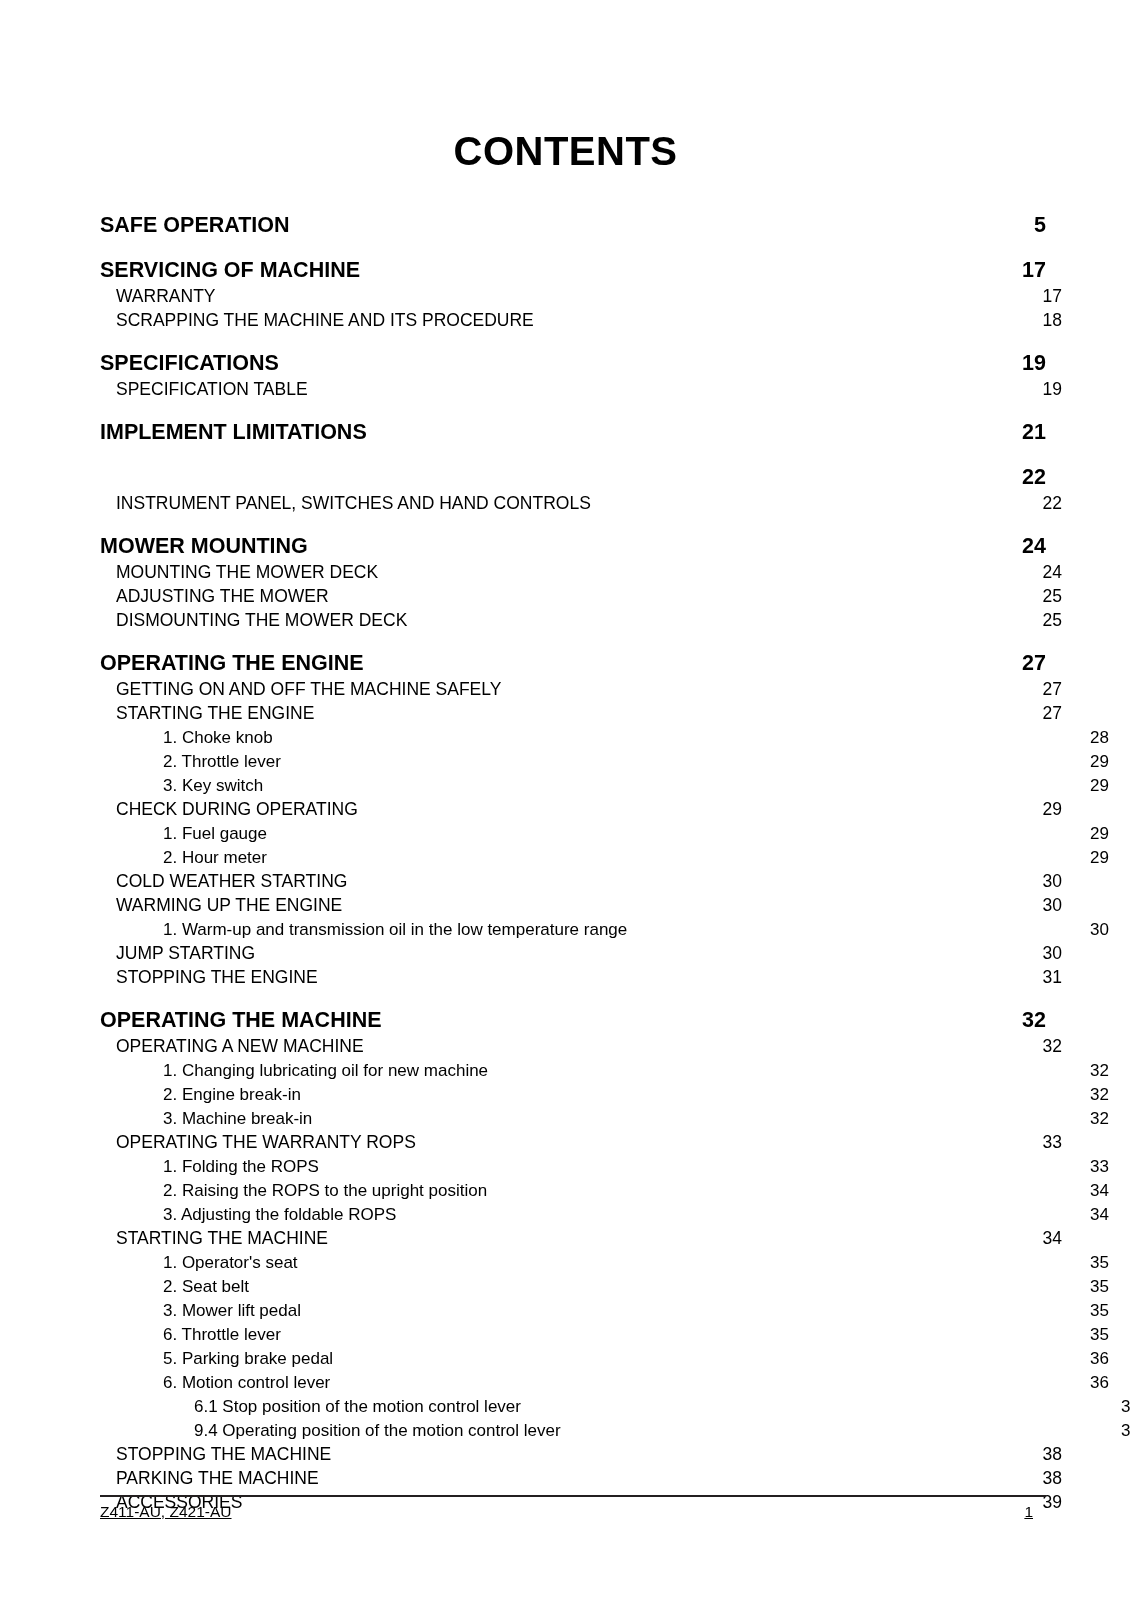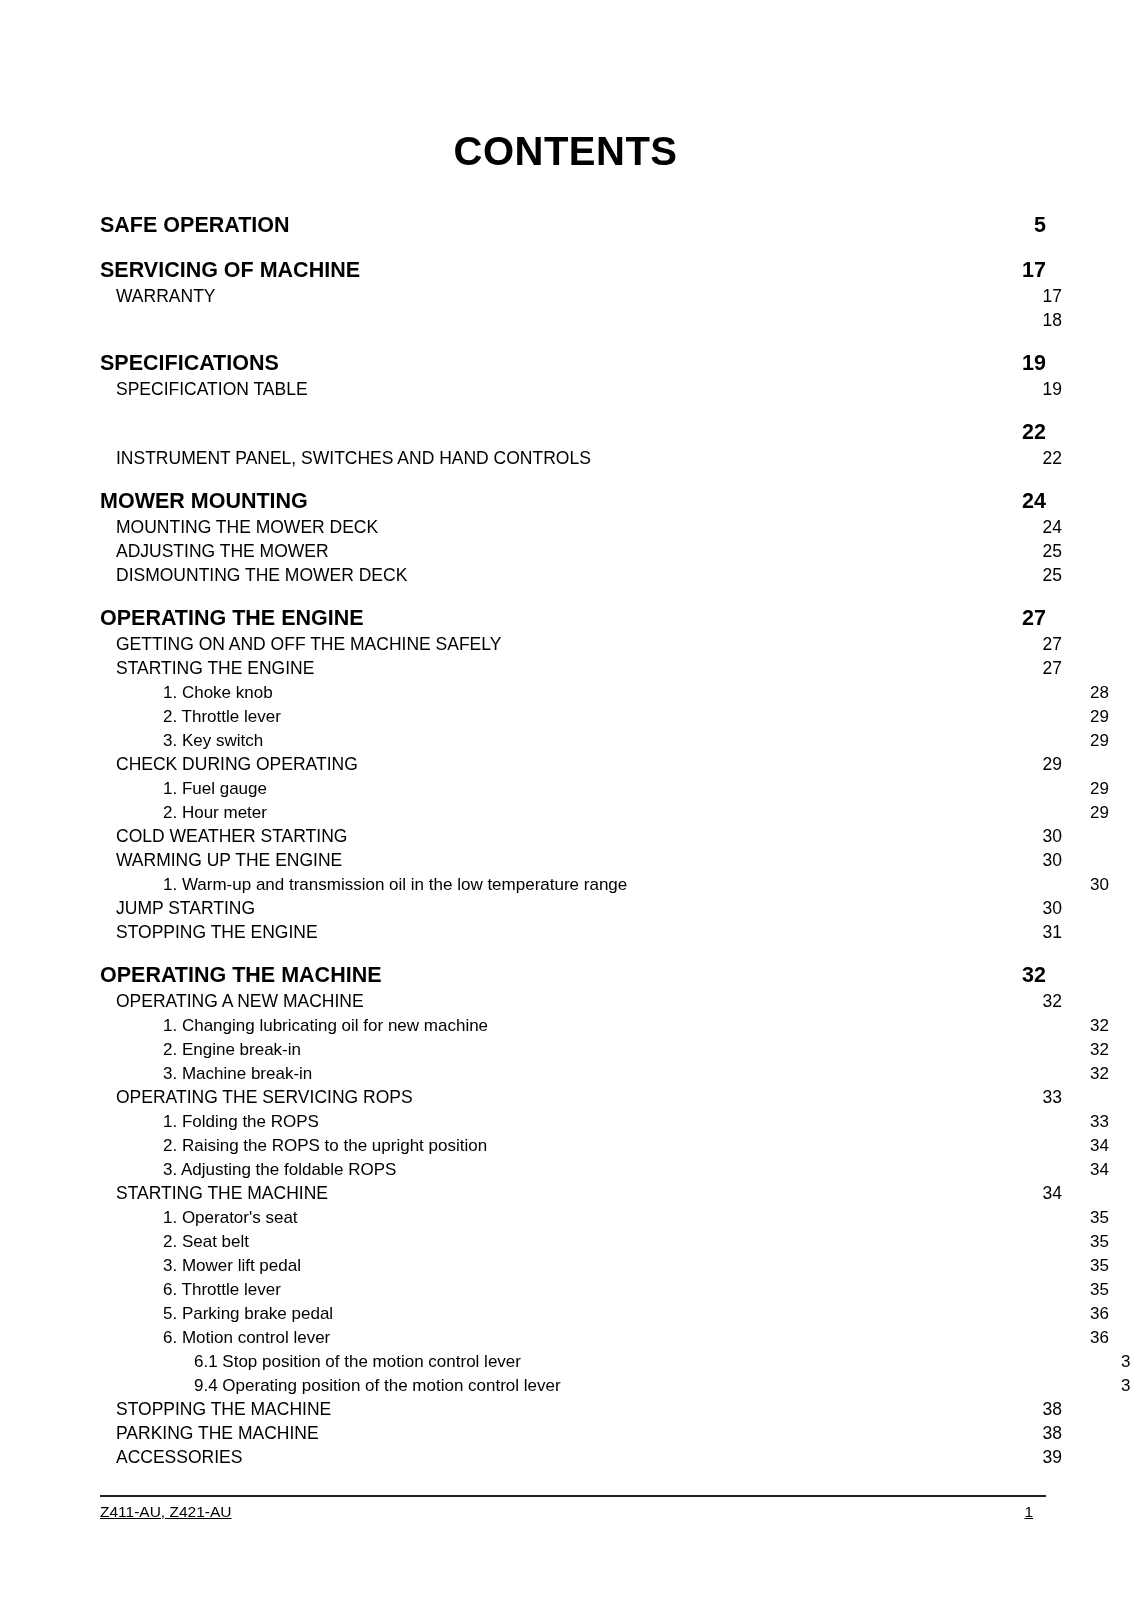--- a/index.html
+++ b/index.html
@@ -157,34 +157,40 @@
         <span class="toc-label">SERVICING OF MACHINE</span>
         <span class="toc-leader"></span>
         <span class="toc-page">17</span>
       </div>
       <div class="toc-entry lvl2">
         <span class="toc-label">WARRANTY</span>
         <span class="toc-leader"></span>
         <span class="toc-page">17</span>
       </div>
       <div class="toc-entry lvl2">
+        <span class="toc-label">SCRAPPING THE MACHINE AND ITS PROCEDURE</span>
         <span class="toc-leader"></span>
         <span class="toc-page">18</span>
       </div>
       <div class="toc-entry lvl1">
         <span class="toc-label">SPECIFICATIONS</span>
         <span class="toc-leader"></span>
         <span class="toc-page">19</span>
       </div>
       <div class="toc-entry lvl2">
         <span class="toc-label">SPECIFICATION TABLE</span>
         <span class="toc-leader"></span>
         <span class="toc-page">19</span>
       </div>
       <div class="toc-entry lvl1">
+        <span class="toc-label">IMPLEMENT LIMITATIONS</span>
+        <span class="toc-leader"></span>
+        <span class="toc-page">21</span>
+      </div>
+      <div class="toc-entry lvl1">
         <span class="toc-leader"></span>
         <span class="toc-page">22</span>
       </div>
       <div class="toc-entry lvl2">
         <span class="toc-label">INSTRUMENT PANEL, SWITCHES AND HAND CONTROLS</span>
         <span class="toc-leader"></span>
         <span class="toc-page">22</span>
       </div>
       <div class="toc-entry lvl1">
         <span class="toc-label">MOWER MOUNTING</span>
@@ -295,21 +301,21 @@
         <span class="toc-label">2. Engine break-in</span>
         <span class="toc-leader"></span>
         <span class="toc-page">32</span>
       </div>
       <div class="toc-entry lvl3">
         <span class="toc-label">3. Machine break-in</span>
         <span class="toc-leader"></span>
         <span class="toc-page">32</span>
       </div>
       <div class="toc-entry lvl2">
-        <span class="toc-label">OPERATING THE SERVICING ROPS</span>
+        <span class="toc-label">OPERATING THE WARRANTY ROPS</span>
         <span class="toc-leader"></span>
         <span class="toc-page">33</span>
       </div>
       <div class="toc-entry lvl3">
         <span class="toc-label">1. Folding the ROPS</span>
         <span class="toc-leader"></span>
         <span class="toc-page">33</span>
       </div>
       <div class="toc-entry lvl3">
         <span class="toc-label">2. Raising the ROPS to the upright position</span>

